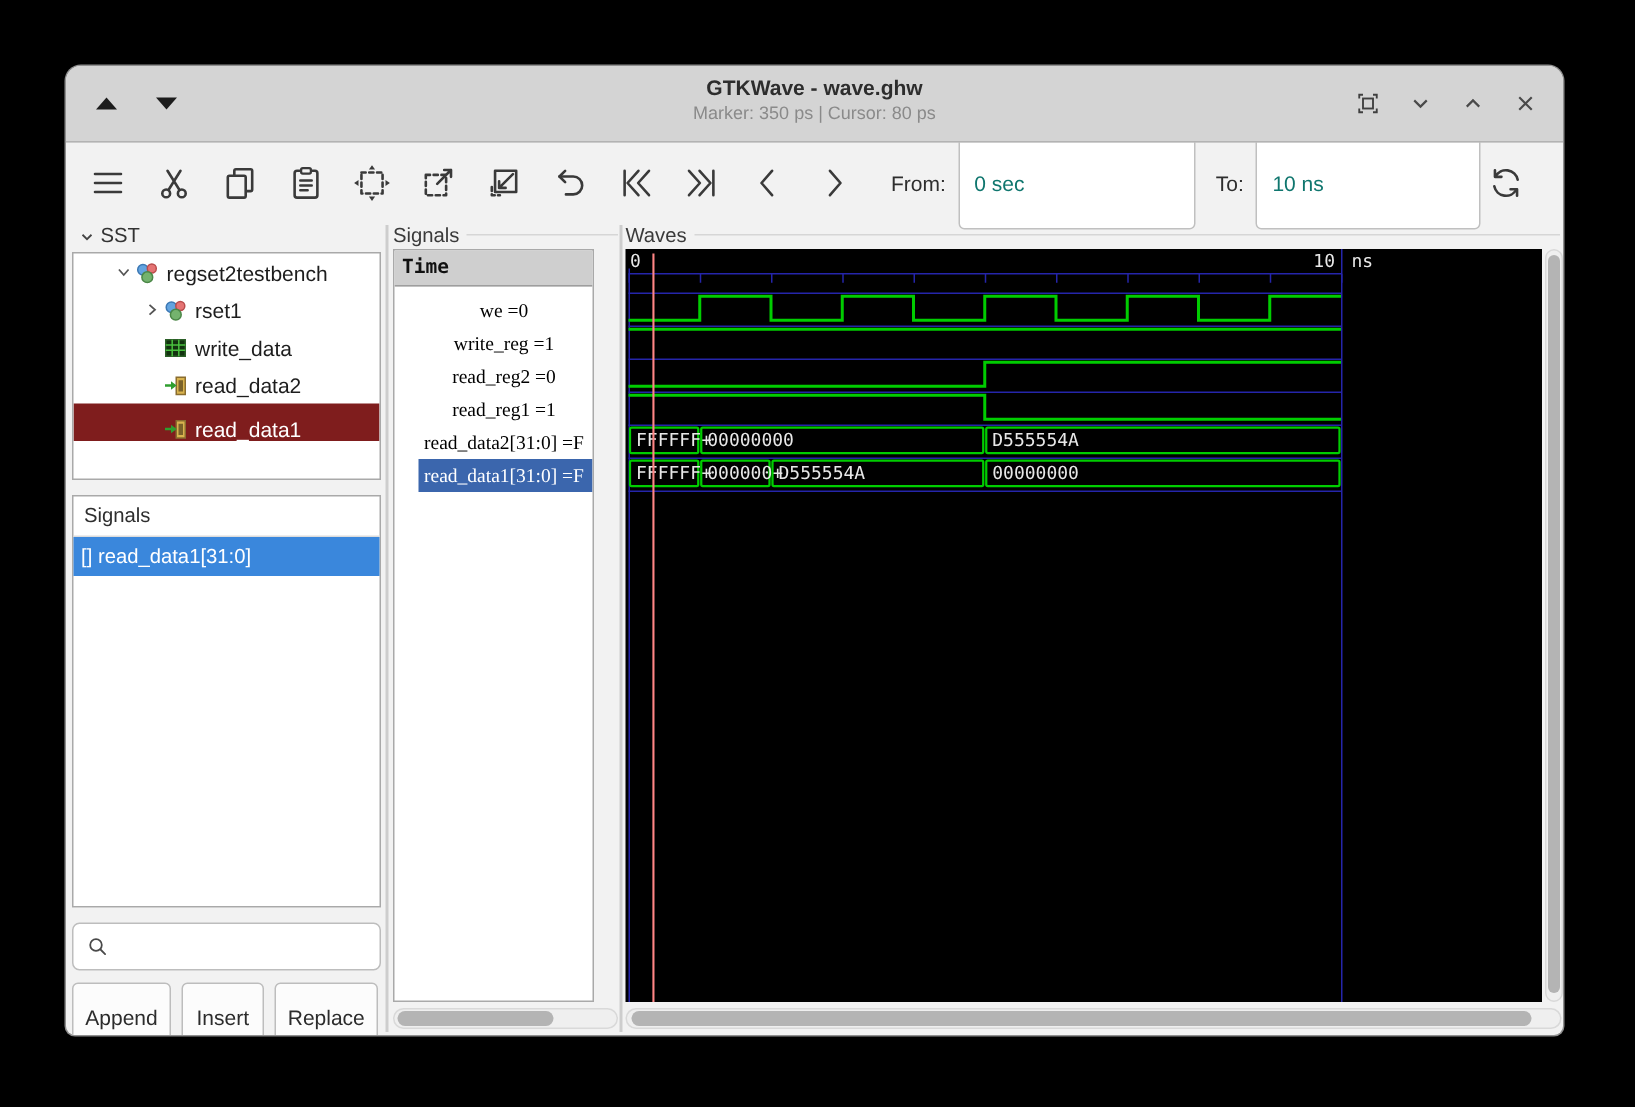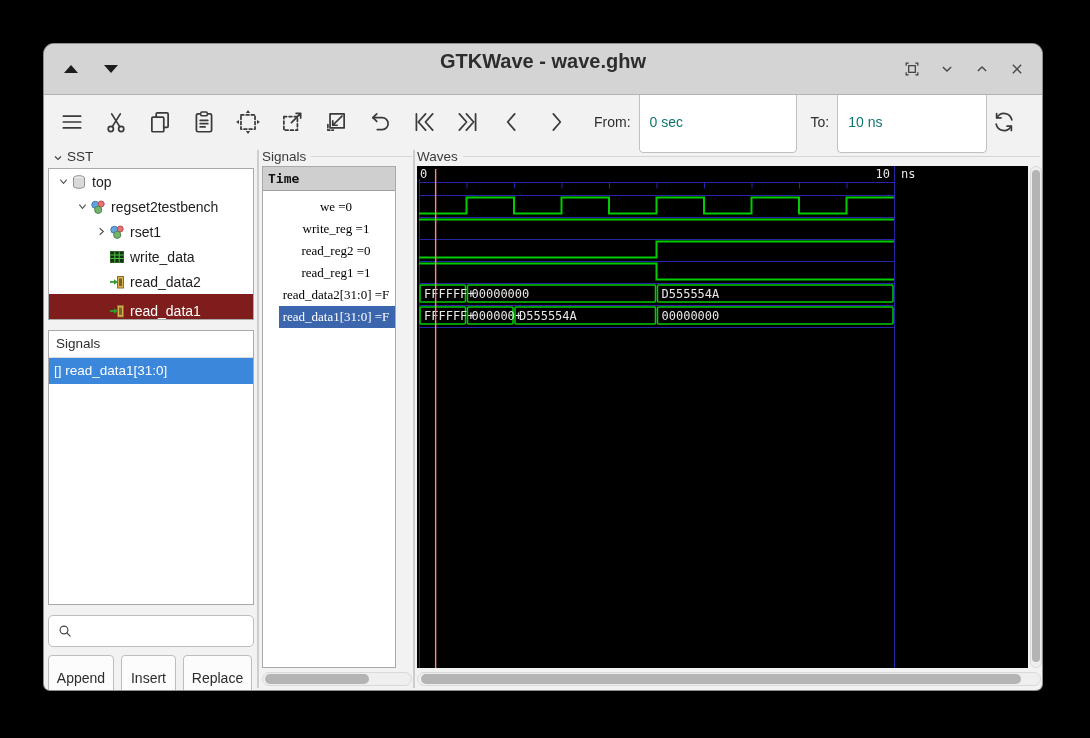--- a/index.html
+++ b/index.html
@@ -7,21 +7,21 @@
        font-family:"Liberation Sans",sans-serif;-webkit-font-smoothing:antialiased;}
   .window{position:absolute;left:44px;top:44px;width:998px;height:646px;background:#f2f2f2;
           border-radius:10px 10px 6px 6px;overflow:hidden;box-shadow:0 0 0 1px #8f8f8f;}
   
   .titlebar{position:relative;height:50px;background:#d4d4d4;border-bottom:1px solid #b3b3b3;}
   .tb-left{position:absolute;left:16px;top:0;height:100%;display:flex;align-items:center;gap:18px;}
   .tb-btn{width:22px;height:22px;display:flex;align-items:center;justify-content:center;cursor:default;}
   .tri-up{width:0;height:0;border-left:7px solid transparent;border-right:7px solid transparent;border-bottom:8px solid #1c1c1c;}
   .tri-down{width:0;height:0;border-left:7px solid transparent;border-right:7px solid transparent;border-top:8px solid #1c1c1c;}
   .tb-center{position:absolute;left:0;right:0;top:6px;text-align:center;pointer-events:none;}
-  .tb-title{font-size:20px;color:#2d2d2d;font-weight:600;}
+  .tb-title{font-size:14px;color:#2d2d2d;font-weight:600;}
   .tb-sub{font-size:12px;color:#8a8a8a;margin-top:2px;}
   .tb-right{position:absolute;right:14px;top:0;height:100%;display:flex;align-items:center;gap:13px;}
   .tb-right svg{display:block;}
   
   .toolbar{height:54px;display:flex;align-items:center;padding-left:12px;}
   .ticon{width:32px;height:32px;margin-right:12px;display:flex;align-items:center;justify-content:center;border-radius:4px;}
   .ticon svg{display:block;}
   .tb-label{font-size:14px;color:#2e2e2e;margin:0 8px 0 10px;}
   .tb-input{height:34px;background:#fff;border:1px solid #c0c0c0;border-radius:4px;font-size:14px;
             color:#0f766e;padding:13px 10px;font-family:"Liberation Sans",sans-serif;}
@@ -69,20 +69,21 @@
     <div class="tb-left">
       <div class="tb-btn">
           <div class="tri-up"></div>
         </div>
       <div class="tb-btn">
           <div class="tri-down"></div>
         </div>
     </div>
     <div class="tb-center">
       <div class="tb-title">GTKWave - wave.ghw</div>
+      <div class="tb-sub">Marker: 350 ps  |  Cursor: 80 ps</div>
     </div>
     <div class="tb-right">
         <span class="tb-btn">
           <svg width="20" height="20" viewBox="0 0 24 24">
             <rect x="8" y="8" width="8" height="8" stroke="#3f3f3f" stroke-width="1.5" fill="none"></rect>
             <path d="M5 8V5h3M16 5h3v3M19 16v3h-3M8 19H5v-3" stroke="#3f3f3f" stroke-width="1.5" fill="none"></path>
           </svg>
         </span>
         <span class="tb-btn">
           <svg width="20" height="20" viewBox="0 0 24 24">
@@ -196,34 +197,20 @@
   
   <div class="sst-header">
     <svg width="12" height="12" viewBox="0 0 24 24">
         <path d="M6 9l6 6 6-6" stroke="#444" stroke-width="2.4" fill="none"></path>
       </svg>
     <span>SST</span>
   </div>
 
   
   <div class="box tree" id="tree-box">
-      <div class="tree-row" style="padding-left:6px">
-     <span class="expander">
-          <svg width="11" height="11" viewBox="0 0 24 24">
-            <path d="M5 8l7 8 7-8" stroke="#555" stroke-width="2.6" fill="none"></path>
-          </svg>
-        </span>
-     <span class="ticn">
-          <svg width="16" height="16" viewBox="0 0 16 16">
-            <ellipse cx="8" cy="4" rx="5.5" ry="2.3" fill="#ececec" stroke="#909090"></ellipse>
-            <path d="M2.5 4v8c0 1.3 2.5 2.3 5.5 2.3s5.5-1 5.5-2.3V4" fill="#d9d9d9" stroke="#909090"></path>
-          </svg>
-        </span>
-     <span>top</span>
-   </div>
       <div class="tree-row" style="padding-left:25px">
      <span class="expander">
           <svg width="11" height="11" viewBox="0 0 24 24">
             <path d="M5 8l7 8 7-8" stroke="#555" stroke-width="2.6" fill="none"></path>
           </svg>
         </span>
      <span class="ticn">
           <svg width="16" height="16" viewBox="0 0 16 16">
             <circle cx="5.3" cy="5.8" r="3.5" fill="#63a4e0" stroke="#3c78b4"></circle>
             <circle cx="11.2" cy="5" r="3" fill="#e57373" stroke="#b94c4c"></circle>

